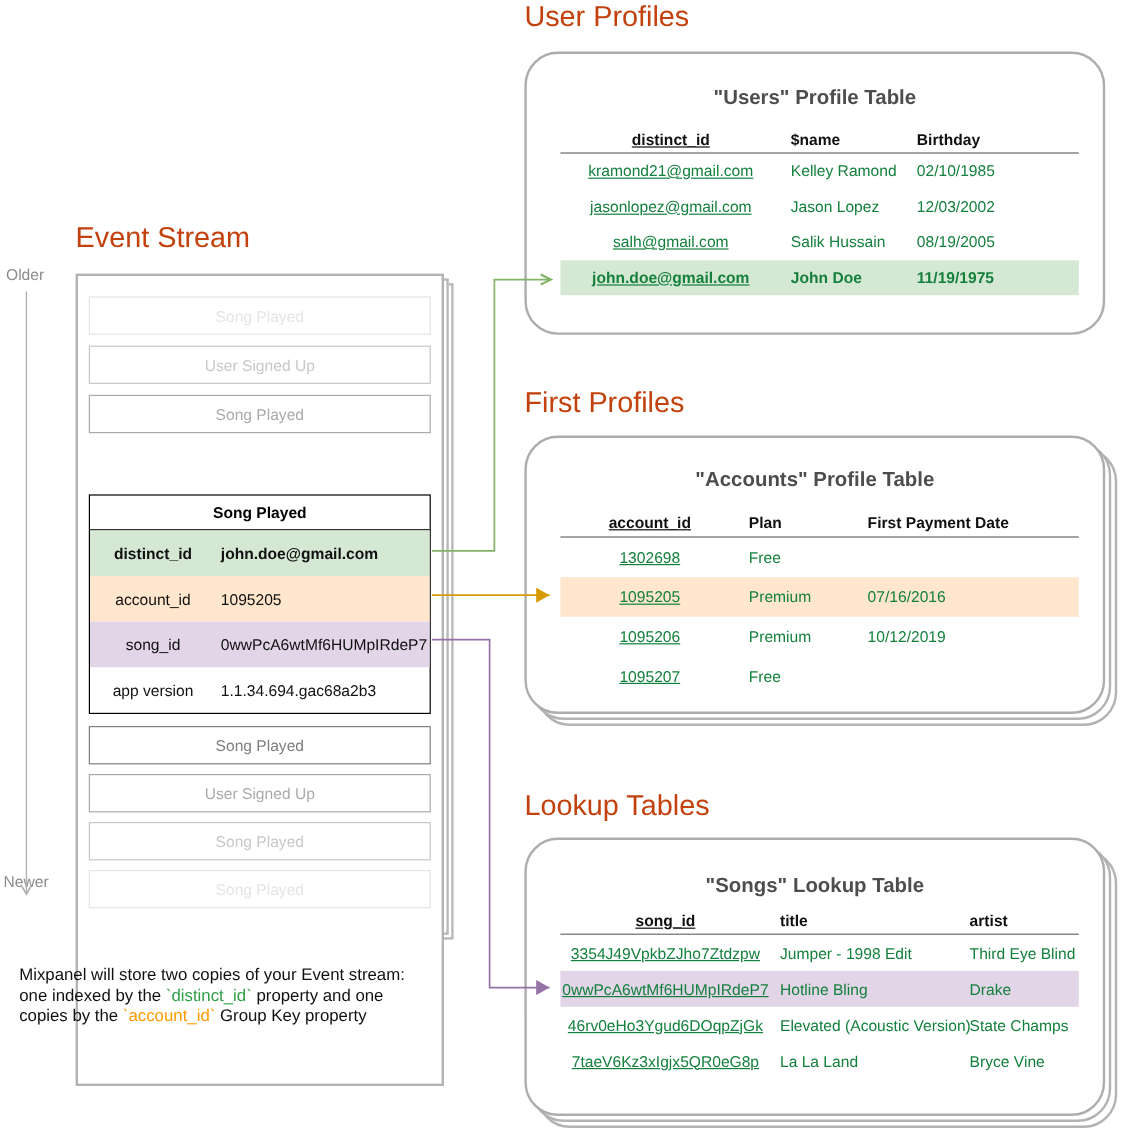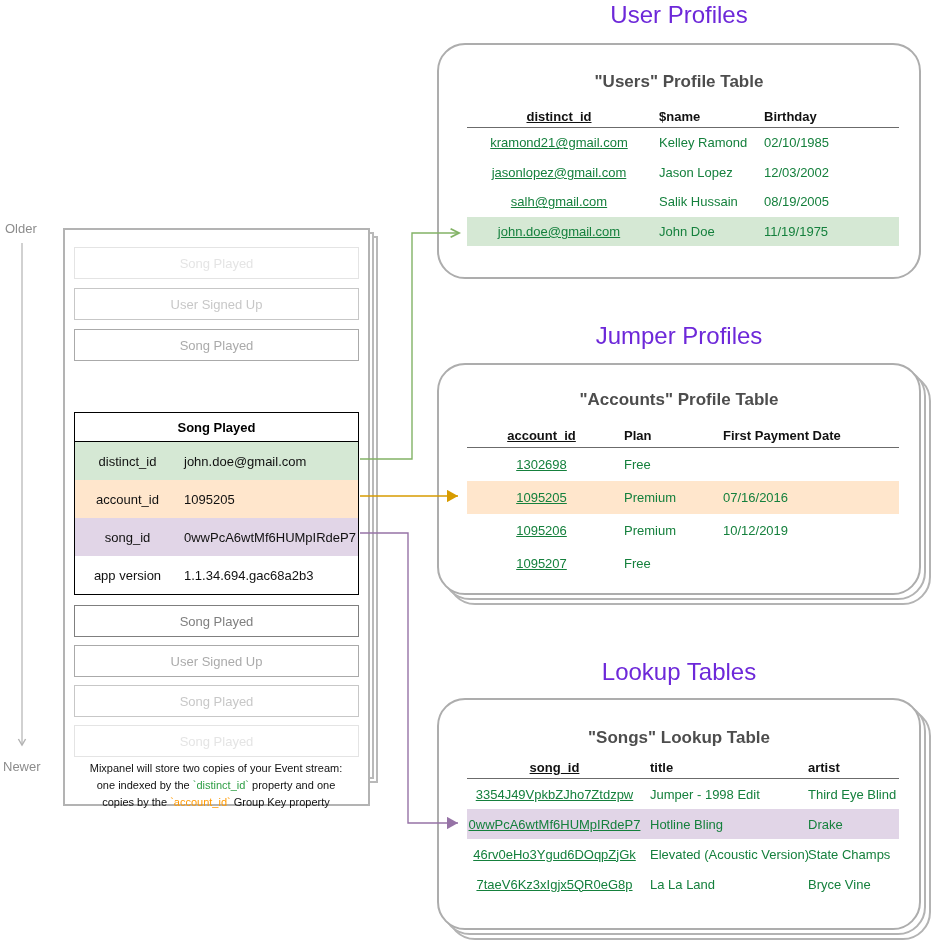--- a/index.html
+++ b/index.html
@@ -2,43 +2,43 @@
 <html><head>
 <meta charset="utf-8">
 <style>
   html,body { margin:0; padding:0; background:#fff; }
   #canvas {
     position:relative; width:941px; height:951px; background:#fff; overflow:hidden;
     font-family:"Liberation Sans", sans-serif; color:#1a1a1a; z-index:0;
   }
 
   
-  .section-title { position:absolute; font-size:24px; color:#6d28d9; text-align:center; }
+  .section-title { position:absolute; font-size:24px; color:#c2410c; text-align:left; }
 
   
   .tl-label { position:absolute; font-size:13px; color:#8c8c8c; }
 
   
   .es-back { position:absolute; width:307px; height:547px; background:#fff; border:2px solid #b9b9b9; box-sizing:border-box; }
-  .es-main { position:absolute; left:63px; top:228px; width:307px; height:578px; background:#fff; border:2px solid #b3b3b3; box-sizing:border-box;padding-left:18px; }
+  .es-main { position:absolute; left:63px; top:228px; width:307px; height:677px; background:#fff; border:2px solid #b3b3b3; box-sizing:border-box;padding-left:18px; }
 
   .ev {
     position:absolute; left:9px; width:285px; height:32px; background:#fff;
     border:1px solid #6e6e6e; box-sizing:border-box; display:flex; align-items:center; justify-content:center;
     font-size:13px; color:#6e6e6e;
   }
   .f1 { opacity:.18; } .f2 { opacity:.38; } .f3 { opacity:.58; } .f4 { opacity:.88; }
 
   
   .exp { position:absolute; left:9px; top:182px; width:285px; border:1px solid #000; box-sizing:border-box; background:#fff; }
   .exp-header { height:28px; border-bottom:1px solid #000; display:flex; align-items:center; justify-content:center; font-size:13px; font-weight:bold; color:#000; }
   .prop { height:38px; display:grid; grid-template-columns:105px 1fr; align-items:center; font-size:13px; color:#111; }
   .prop .k { text-align:center; }
   .prop .v { text-align:left; padding-left:4px; }
-  .bg-green  { background:#d5e8d4; }
+  .bg-green  { background:#d5e8d4;font-weight:bold; }
   .bg-orange { background:#ffe6cc; }
   .bg-purple { background:#e1d5e7; }
 
   
   .cardback { position:absolute; width:484px; background:#fff; border:2px solid #b3b3b3; border-radius:28px; box-sizing:border-box; }
   .card { position:absolute; left:437px; width:484px; background:#fff; border:2px solid #adadad; border-radius:28px; box-sizing:border-box; }
   .card-title { position:absolute; left:0; width:100%; text-align:center; font-size:17px; font-weight:bold; color:#4d4d4d; }
 
   
   .tbl { position:absolute; left:467px; width:432px; font-size:13px; }
@@ -48,34 +48,35 @@
   .cid { text-align:center; text-decoration:underline; }
   .cl { text-align:left; padding-left:8px; }
   .users-grid    { grid-template-columns:184px 105px 143px; }
   .accounts-grid { grid-template-columns:149px 99px 184px; }
   .songs-grid    { grid-template-columns:175px 158px 99px; }
   .users-tbl .thead    { height:21px; } .users-tbl .trow    { height:29.5px; }
   .accounts-tbl .thead { height:23px; } .accounts-tbl .trow { height:33px; }
   .songs-tbl .thead    { height:22px; } .songs-tbl .trow    { height:30px; }
 
   
-  .caption { position:absolute; left:16px; top:760px; width:400px; text-align:center; font-size:11px; line-height:17px; color:#111; }
+  .caption { position:absolute; left:16px; top:804px; width:400px; font-size:14px; line-height:17px; color:#111; }
   .code-green  { color:#2e9e44; }
   .code-orange { color:#ff9900; }
 
   svg.overlay { position:absolute; left:0; top:0; pointer-events:none; }
 </style>
 </head>
 <body>
 
 <div id="canvas">
 
+  <div class="section-title" style="left:63px; top:185px; width:307px;">Event Stream</div>
 
   <div class="tl-label" style="left:5px; top:221px;">Older</div>
-  <div class="tl-label" style="left:3px; top:759px;">Newer</div>
+  <div class="tl-label" style="left:3px; top:727px;">Newer</div>
 
   <div class="es-back" style="left:71px; top:236px;"></div>
   <div class="es-back" style="left:67px; top:232px;"></div>
 
   <div class="es-main">
 
     <div class="ev f1" style="top:17px;">
         <span>Song Played</span>
       </div>
     <div class="ev f2" style="top:58px;">
@@ -151,21 +152,21 @@
       <div class="cell cl">Salik Hussain</div>
       <div class="cell cl">08/19/2005</div>
     </div>
     <div class="trow users-grid bg-green">
       <div class="cell cid">john.doe@gmail.com</div>
       <div class="cell cl">John Doe</div>
       <div class="cell cl">11/19/1975</div>
     </div>
   </div>
 
-  <div class="section-title" style="left:437px; top:322px; width:484px;">Jumper Profiles</div>
+  <div class="section-title" style="left:437px; top:322px; width:484px;">First Profiles</div>
 
   <div class="cardback" style="left:447px; top:373px; height:232px;"></div>
   <div class="cardback" style="left:442px; top:368px; height:232px;"></div>
   <div class="card" style="top:363px; height:232px;"></div>
   <div class="card-title" style="left:437px; top:390px; width:484px;">"Accounts" Profile Table</div>
 
   <div class="tbl accounts-tbl" style="top:424px;">
     <div class="thead accounts-grid">
       <div class="cell cid">account_id</div>
       <div class="cell cl">Plan</div>

